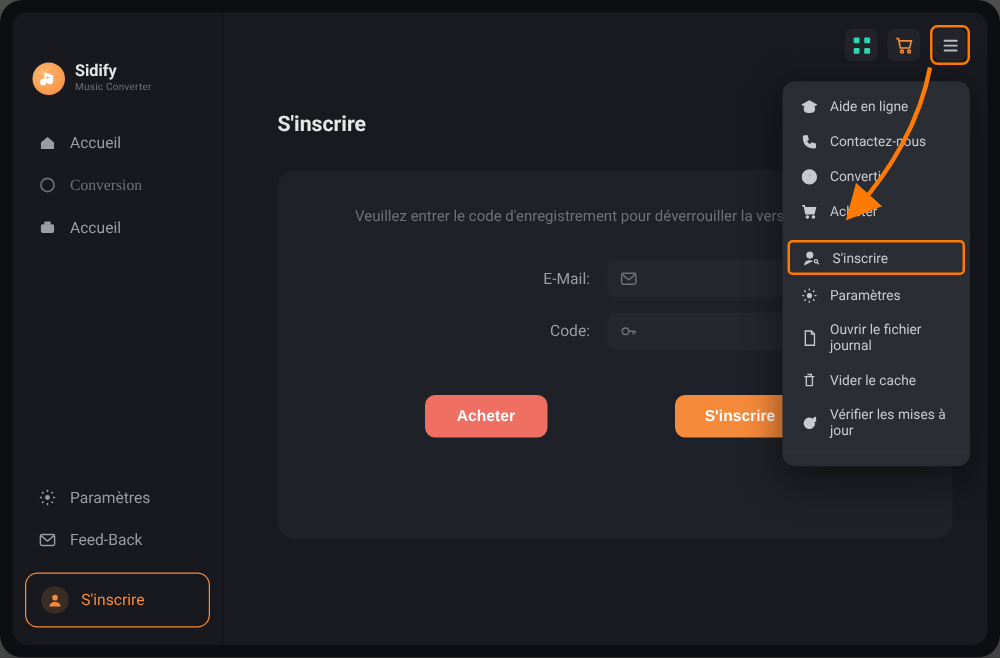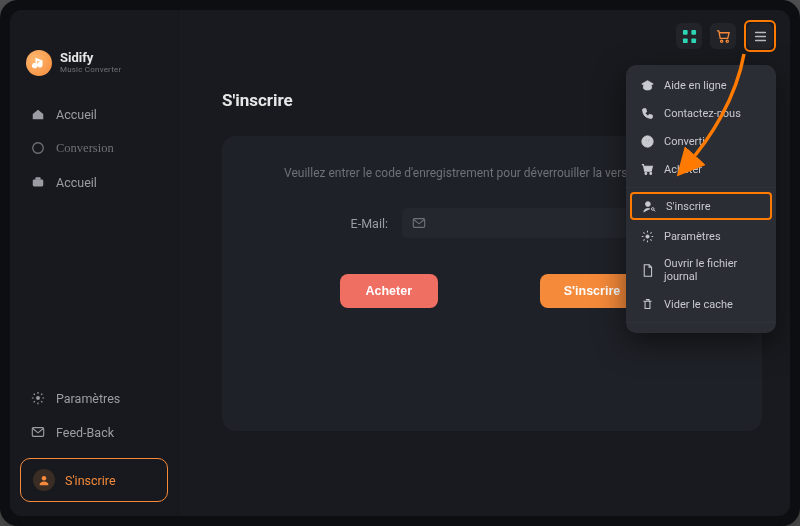--- a/index.html
+++ b/index.html
@@ -57,21 +57,21 @@
   .signup-side .avatar{width:22px;height:22px;border-radius:50%;background:#3a2d23;display:flex;align-items:center;justify-content:center;}
   .signup-side .avatar svg{width:12px;height:12px;fill:var(--accent);}
 
   
   .main{position:absolute;left:168px;right:0;top:0;bottom:0;padding:80px 28px 24px 44px;color:var(--text-main);}
   .page-title{font-size:17px;font-weight:700;margin-bottom:26px;}
 
   .panel{background:var(--bg-panel);border-radius:14px;padding:30px 26px 30px;position:relative;min-height:235px;}
   .panel-prompt{text-align:center;color:var(--text-dim);font-size:12px;margin-bottom:28px;}
 
-  .form{display:flex;flex-direction:column;gap:12px;align-items:center;margin-bottom:36px;}
+  .form{display:flex;flex-direction:column;gap:12px;align-items:flex-end;margin-bottom:36px;}
   .form-row{display:flex;align-items:center;gap:14px;}
   .form-label{width:56px;text-align:right;color:var(--text-muted);font-size:12.5px;}
   .input-wrap{width:230px;height:30px;background:var(--bg-input);border-radius:6px;display:flex;align-items:center;padding:0 10px;gap:8px;}
   .input-wrap svg{width:14px;height:14px;stroke:var(--text-dim);fill:none;flex:none;}
   .input-wrap input{flex:1;background:transparent;border:none;outline:none;color:var(--text-main);font-size:12px;}
 
   .actions{display:flex;gap:12px;justify-content:center;align-items:center;}
   .btn{border:none;border-radius:8px;padding:10px 24px;font-size:12.5px;font-weight:600;cursor:pointer;min-width:98px;text-align:center;}
   .btn-buy{background:var(--btn-red);color:#fff;margin-right:90px;}
   .btn-outline{background:transparent;color:var(--accent);border:1.5px solid var(--accent);}
@@ -213,20 +213,30 @@
       <div class="panel">
         <div class="panel-prompt">Veuillez entrer le code d'enregistrement pour déverrouiller la version complète.</div>
 
         <div class="form">
           <div class="form-row">
             <div class="form-label">E-Mail:</div>
             <div class="input-wrap">
               <svg viewBox="0 0 16 16" stroke-width="1.3">
                   <rect x="1.5" y="3" width="13" height="10" rx="1.5"></rect>
                   <path d="M2 4l6 5 6-5"></path>
+                </svg>
+              <input type="text" value="" style="">
+            </div>
+          </div>
+          <div class="form-row">
+            <div class="form-label">Code:</div>
+            <div class="input-wrap">
+              <svg viewBox="0 0 16 16" stroke-width="1.3">
+                  <circle cx="5" cy="8" r="3"></circle>
+                  <path d="M8 8h6M12 8v3M14 8v2"></path>
                 </svg>
               <input type="text" value="" style="">
             </div>
           </div>
         </div>
 
         <div class="actions">
           <button class="btn btn-buy">Acheter</button>
           <button class="btn btn-primary">S'inscrire</button>
         </div>
@@ -317,20 +327,28 @@
         <span>Ouvrir le fichier journal</span>
       </div>
       <div class="menu-item">
         <span class="mi-icon">
             <svg viewBox="0 0 16 16">
               <path d="M3 4h10M5 4v9h6V4M6 2h4v2" fill="none" stroke="currentColor" stroke-width="1.3"></path>
             </svg>
           </span>
         <span>Vider le cache</span>
       </div>
+      <div class="menu-item">
+        <span class="mi-icon">
+            <svg viewBox="0 0 16 16" fill="none" stroke="currentColor" stroke-width="1.3">
+              <path d="M13 8a5 5 0 1 1-1.5-3.5L14 2M14 2v4h-4"></path>
+            </svg>
+          </span>
+        <span>Vérifier les mises à jour</span>
+      </div>
       <div class="menu-sep"></div>
     </div>
 
     <div class="annotation-arrow">
       <svg viewBox="0 0 90 130">
         <defs>
           <marker id="arrhead" markerWidth="8" markerHeight="8" refX="4" refY="4" orient="auto">
             <path d="M0 0L8 4L0 8z" fill="#ff7a00"></path>
           </marker>
         </defs>

